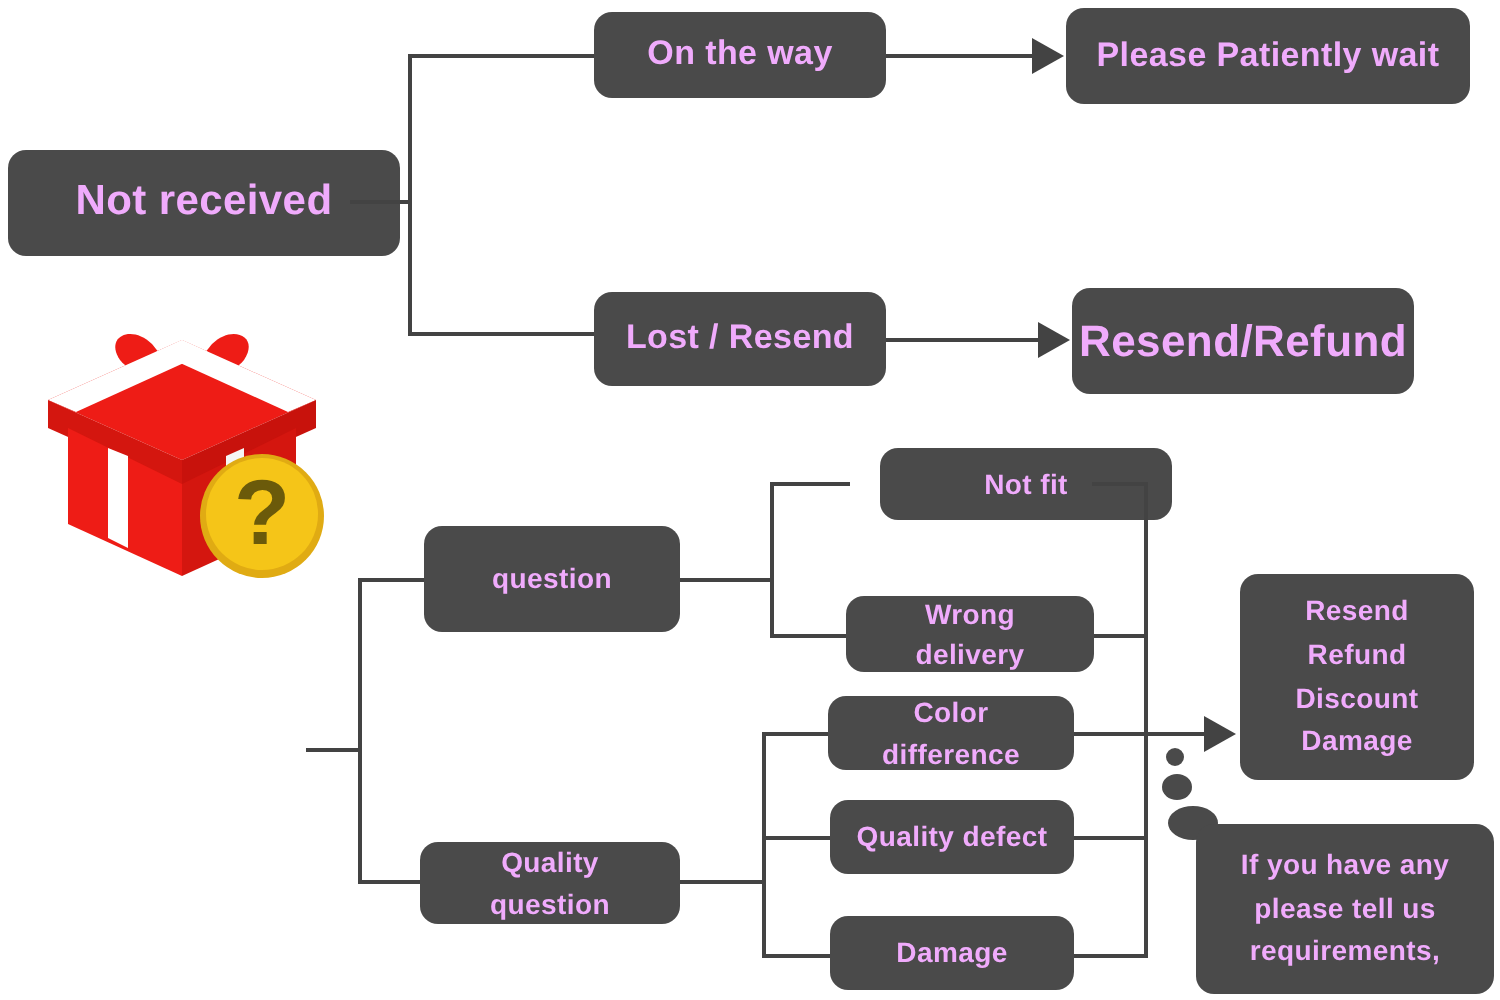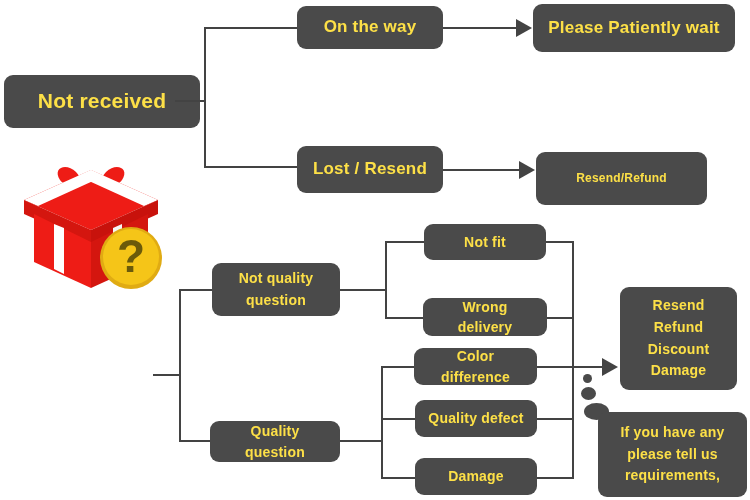--- a/index.html
+++ b/index.html
@@ -14,21 +14,21 @@
     position: relative;
     width: 750px;
     height: 500px;
     background: #ffffff;
     overflow: hidden;
   }
   .node {
     position: absolute;
     box-sizing: border-box;
     background: #4a4a4a;
-    color: #fde047;
+    color: #f0abfc;
     border-radius: 9px;
     display: flex;
     align-items: center;
     justify-content: center;
     text-align: center;
     font-weight: bold;
     line-height: 1.45;
     letter-spacing: 0.2px;
     padding: 2px 12px;
   }
@@ -83,21 +83,21 @@
   <div class="wire h" style="left:443px; top:27px; width:77px;"></div>
   <div class="arrow-head" style="left:516px; top:19px; border-top:9px solid transparent; border-bottom:9px solid transparent; border-left:16px solid #434343;"></div>
 
   <div class="node" style="left:533px; top:4px; width:202px; height:48px; font-size:17px;">Please Patiently wait</div>
 
   <div class="node" style="left:297px; top:146px; width:146px; height:47px; font-size:17px;">Lost / Resend</div>
 
   <div class="wire h" style="left:443px; top:169px; width:80px;"></div>
   <div class="arrow-head" style="left:519px; top:161px; border-top:9px solid transparent; border-bottom:9px solid transparent; border-left:16px solid #434343;"></div>
 
-  <div class="node" style="left:536px; top:152px; width:171px; height:53px; font-size:12px;">Resend/Refund</div>
+  <div class="node" style="left:536px; top:144px; width:171px; height:53px; font-size:22px;">Resend/Refund</div>
 
   <div id="gift">
     <svg viewBox="0 0 152 136" width="152" height="136" aria-hidden="true">
 
       <path d="M58 14 C48 4, 34 10, 42 22 C48 30, 60 28, 66 24 Z" fill="#ee1c16"></path>
       <path d="M88 14 C98 4, 112 10, 104 22 C98 30, 86 28, 80 24 Z" fill="#ee1c16"></path>
 
       <polygon points="73,12 140,42 73,72 6,42" fill="#ee1c16"></polygon>
 
       <polygon points="73,12 86,18 20,48 6,42" fill="#ffffff"></polygon>
@@ -121,32 +121,31 @@
     </svg>
   </div>
 
 
   <div class="wire h" style="left:153px; top:374px; width:28px;"></div>
   <div class="wire v" style="left:179px; top:289px; height:152px;"></div>
   <div class="wire h" style="left:179px; top:289px; width:34px;"></div>
   <div class="wire h" style="left:179px; top:440px; width:34px;"></div>
 
   <div class="node multi" style="left:212px; top:263px; width:128px; height:53px; font-size:14px;">
-    <span class="ln">Not quality</span>
     <span class="ln">question</span>
   </div>
 
   <div class="node" style="left:210px; top:421px; width:130px; height:41px; font-size:14px;">Quality question</div>
 
   <div class="wire h" style="left:340px; top:289px; width:47px;"></div>
   <div class="wire v" style="left:385px; top:241px; height:77px;"></div>
   <div class="wire h" style="left:385px; top:241px; width:40px;"></div>
   <div class="wire h" style="left:385px; top:317px; width:40px;"></div>
 
-  <div class="node" style="left:424px; top:224px; width:122px; height:36px; font-size:14px;">Not fit</div>
+  <div class="node" style="left:440px; top:224px; width:146px; height:36px; font-size:14px;">Not fit</div>
 
   <div class="node" style="left:423px; top:298px; width:124px; height:38px; font-size:14px;">Wrong delivery</div>
 
   <div class="wire h" style="left:340px; top:440px; width:43px;"></div>
   <div class="wire v" style="left:381px; top:366px; height:112px;"></div>
   <div class="wire h" style="left:381px; top:366px; width:35px;"></div>
   <div class="wire h" style="left:381px; top:418px; width:35px;"></div>
   <div class="wire h" style="left:381px; top:477px; width:35px;"></div>
 
   <div class="node" style="left:414px; top:348px; width:123px; height:37px; font-size:14px;">Color difference</div>

